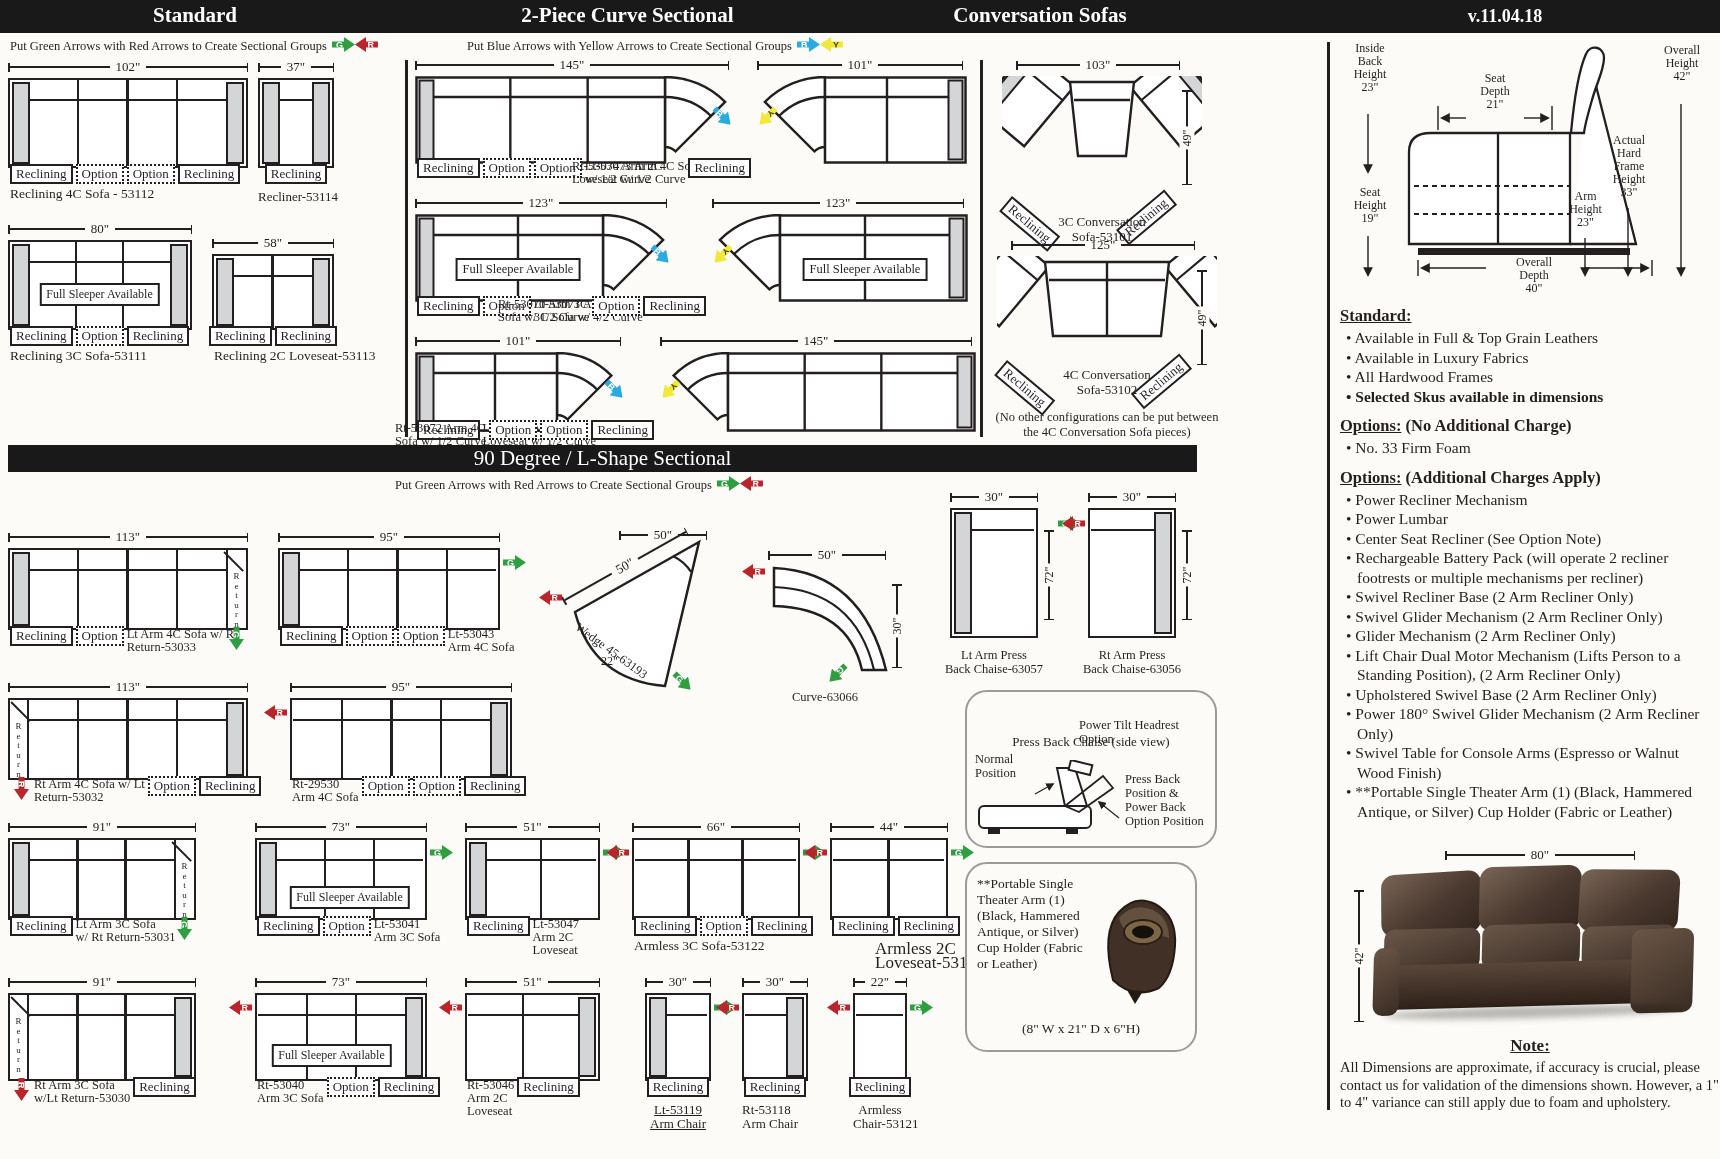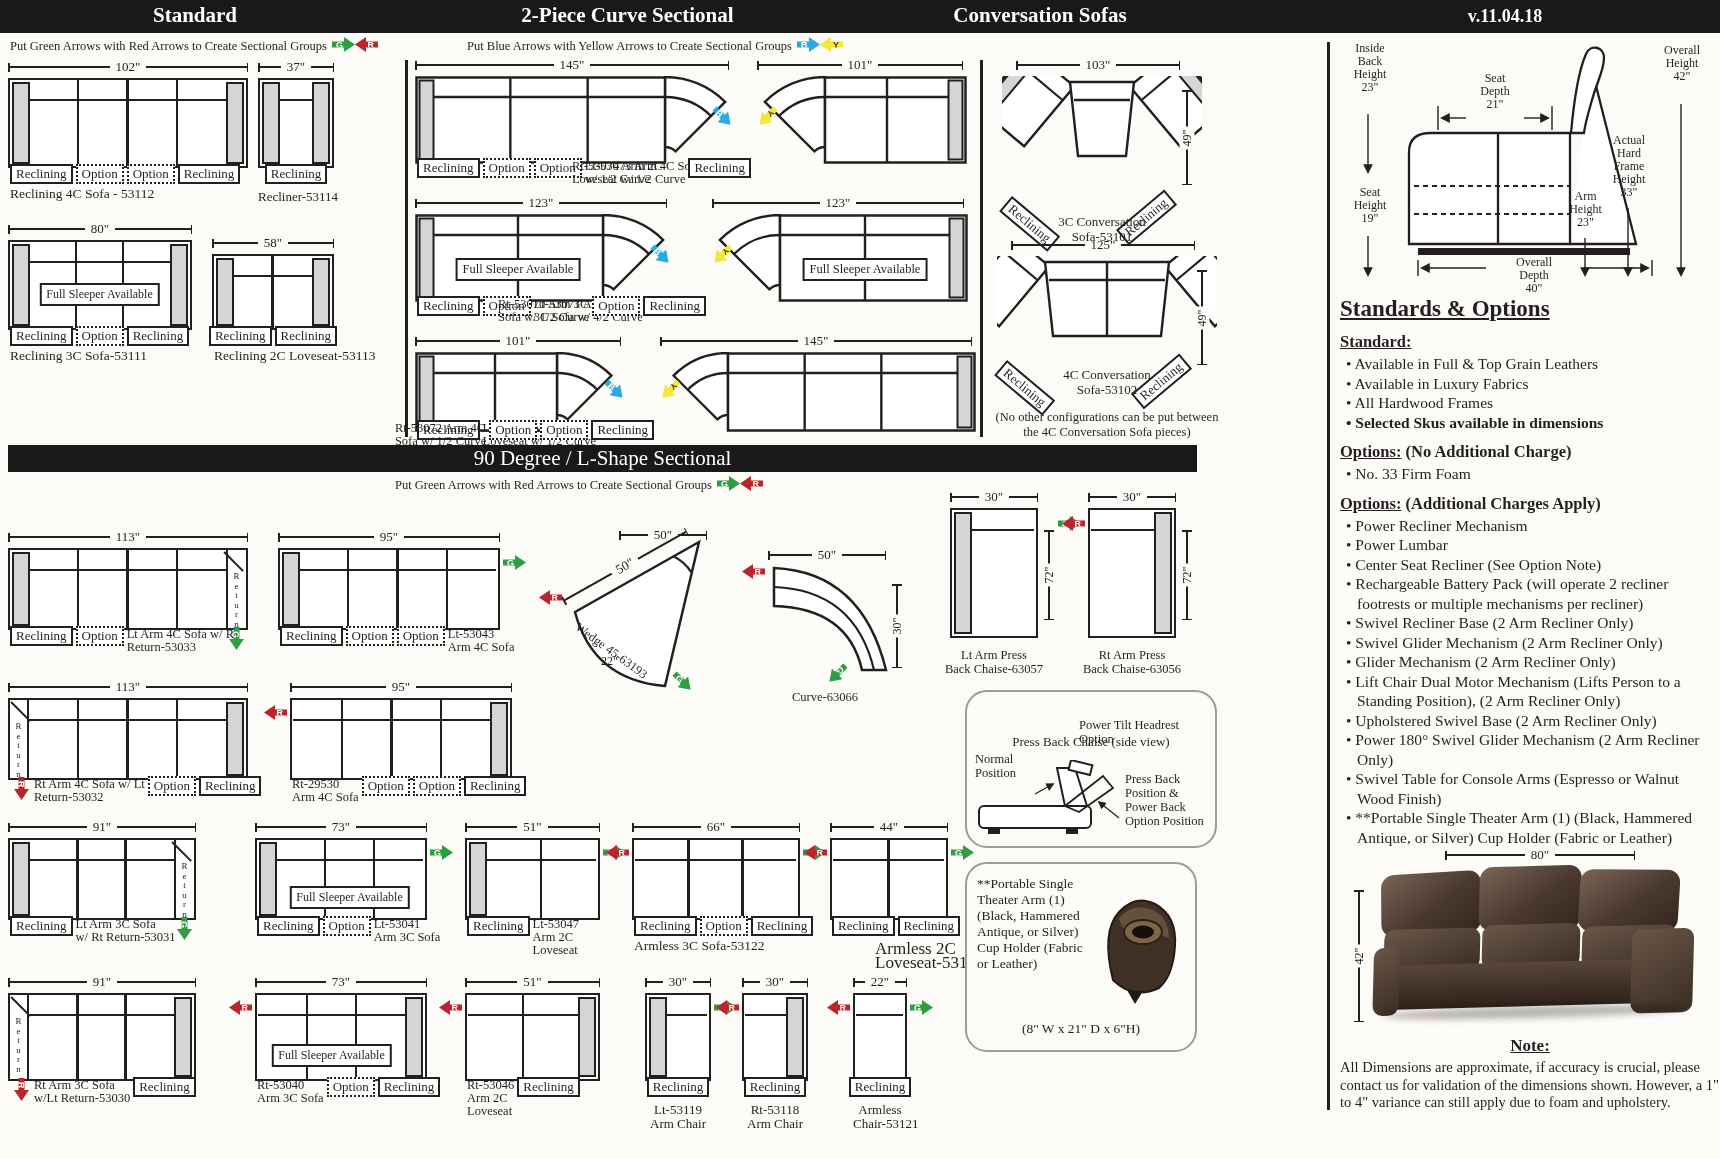--- a/index.html
+++ b/index.html
@@ -912,21 +912,21 @@
           <b></b>
           <i></i>
         </div>
         <div class="body" style="left: 0px; top: 18px; width: 66px; height: 88px;">
           <div class="arm" style="left: 2px;"></div>
           <div class="band" style="left: 19px; width: 41px;"></div>
         </div>
         <div class="row" style="top: 102px; left: 0px; width: 66px; justify-content: center;">
           <div class="lb">Reclining</div>
         </div>
-        <div class="cl" style="position: absolute; left: 0px; top: 126px; width: 66px; text-align: center; font-size: 13px; line-height: 14px;">
+        <div class="cl" style="position: absolute; left: 0px; top: 126px; width: 66px; text-align: center; font-size: 13px; line-height: 14px; text-decoration: underline;">
           <div style="white-space: nowrap;">Lt-53119</div>
           <div style="white-space: nowrap;">Arm Chair</div>
         </div>
         <div class="arw" style="background: rgb(46, 158, 65); left: 69px; top: 25px;">
           <span>G</span>
         </div>
       </div>
       <div class="dgm" style="left: 742px; top: 975px;">
         <div class="dim" style="left: 0px; top: 0px; width: 66px;">
           <i></i>
@@ -935,21 +935,21 @@
           <b></b>
           <i></i>
         </div>
         <div class="body" style="left: 0px; top: 18px; width: 66px; height: 88px;">
           <div class="arm" style="right: 2px;"></div>
           <div class="band" style="left: 1px; width: 41px;"></div>
         </div>
         <div class="row" style="top: 102px; left: 0px; width: 66px; justify-content: center;">
           <div class="lb">Reclining</div>
         </div>
-        <div class="cl" style="position: absolute; left: 0px; top: 126px; width: 66px; text-align: center; font-size: 13px; line-height: 14px;">
+        <div class="cl" style="position: absolute; left: 0px; top: 126px; width: 66px; text-align: left; font-size: 13px; line-height: 14px;">
           <div style="white-space: nowrap;">Rt-53118</div>
           <div style="white-space: nowrap;">Arm Chair</div>
         </div>
         <div class="arw mir" style="background: rgb(184, 38, 44); left: -26px; top: 25px;">
           <span>R</span>
         </div>
       </div>
       <div class="dgm" style="left: 853px; top: 975px;">
         <div class="dim" style="left: 0px; top: 0px; width: 54px;">
           <i></i>
@@ -1040,21 +1040,20 @@
         <div>19"</div>
       </div>
     <div class="chlbl" id="ch-overall_depth" style="left:158px;top:218px;width:76px;">
         <div>Overall</div>
         <div>Depth</div>
         <div>40"</div>
       </div>
   </div>
 
   <div class="rpanel">
-    <div class="p-title">Standards &amp; Options</div>
     <div class="p-h u">Standard:</div>
     <div id="std-list">
         <div class="p-li">• Available in Full &amp; Top Grain Leathers</div>
         <div class="p-li">• Available in Luxury Fabrics</div>
         <div class="p-li">• All Hardwood Frames</div>
         <div class="p-li" style="font-weight: 700;">• Selected Skus available in dimensions</div>
       </div>
     <div class="p-h"><span class="u">Options:</span> <span>(No Additional Charge)</span></div>
     <div id="opt1-list">
         <div class="p-li">• No. 33 Firm Foam</div>

